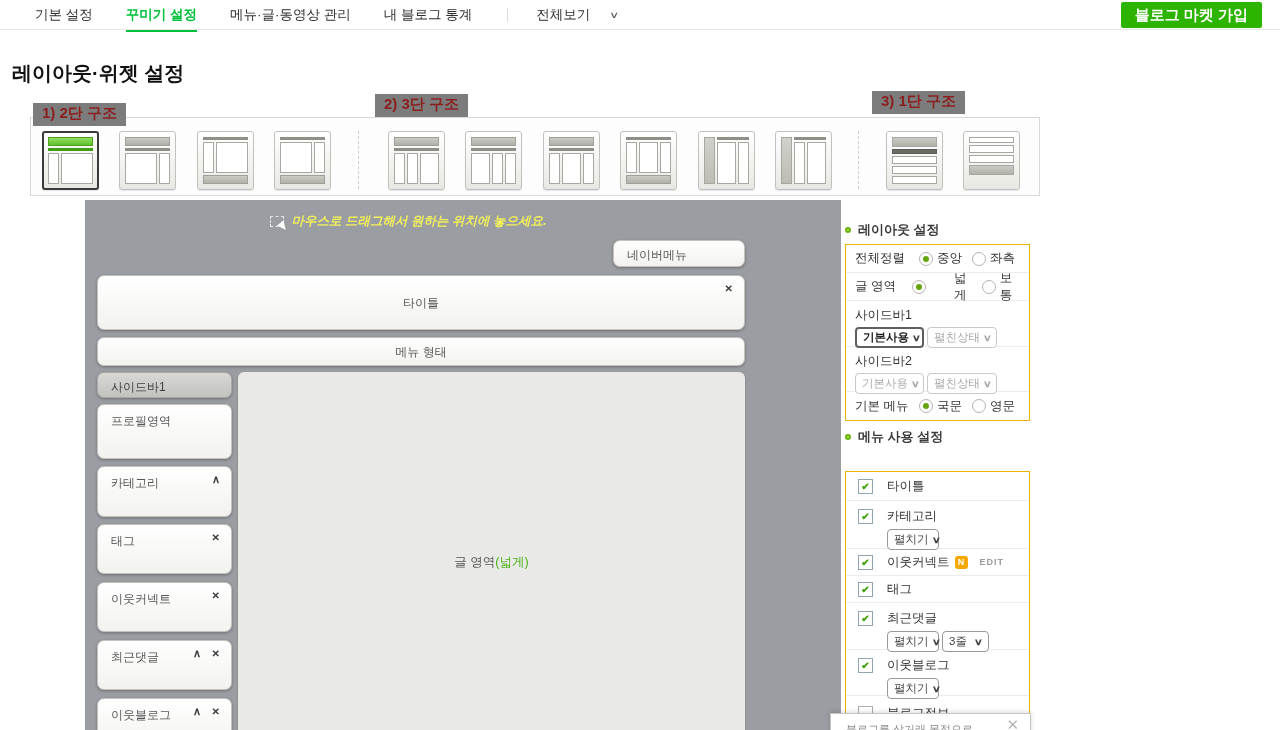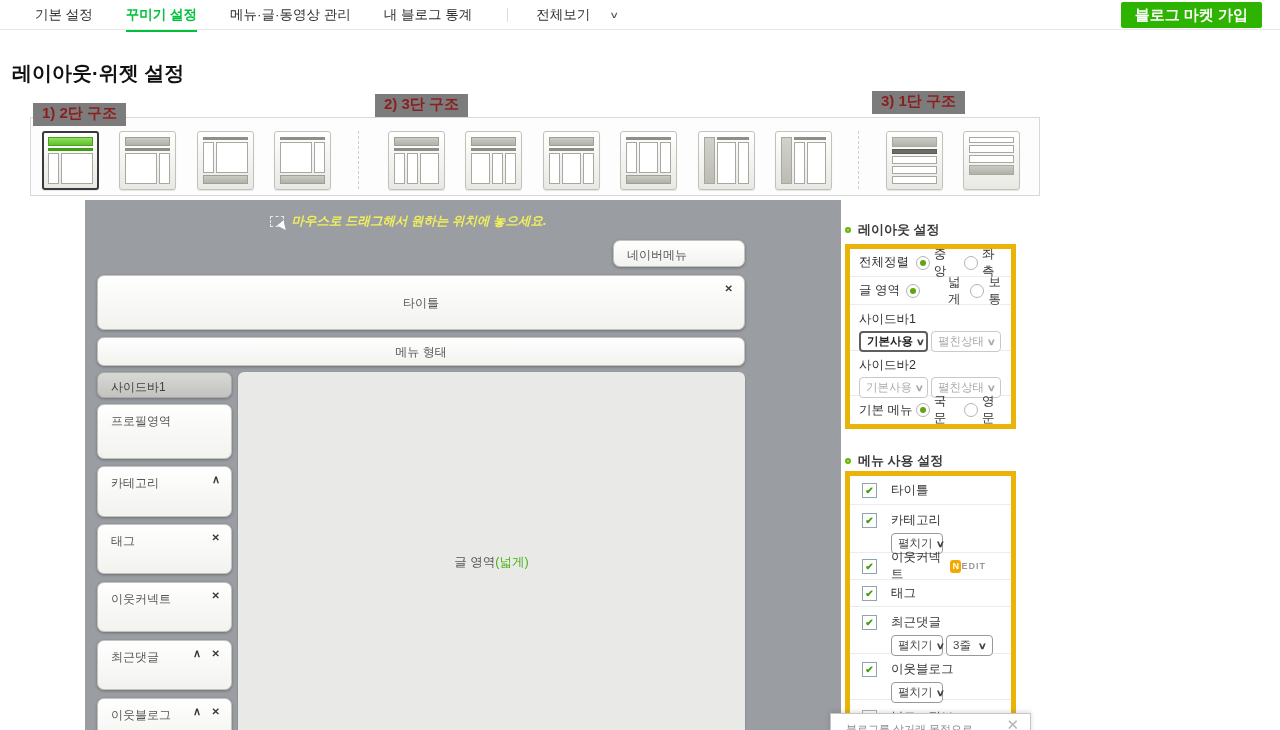--- a/index.html
+++ b/index.html
@@ -72,21 +72,21 @@
   .post-area { position:absolute; left:153px; top:172px; width:507px; height:400px;
                background:#e9e9e7; border-radius:6px; box-shadow:0 1px 2px rgba(0,0,0,.25); }
   .post-area .pa-label { position:absolute; left:0; right:0; top:182px; text-align:center;
                font-size:12.5px; color:#555; }
   .pa-mode { color:#47b113; }
 
   
   .sec-head { position:absolute; display:flex; align-items:center; gap:7px;
               font-size:13px; font-weight:bold; color:#3a3a3a; }
   .green-dot { width:6px; height:6px; border-radius:50%; background:#b9e75e; border:2px solid #68b30e; }
-  .rp-box { position:absolute; left:845px; width:171px; background:#fff; border:5px solid #eab308; }
+  .rp-box { position:absolute; left:845px; width:185px; background:#fff; border:1px solid #eab308; }
   .rp-row { border-bottom:1px solid #ececec; position:relative; }
   .rp-row:last-child { border-bottom:none; }
   .rp-flex { display:flex; align-items:center; padding:0 9px; }
   .rp-label { font-size:12.5px; color:#333; }
   .radio { width:14px; height:14px; border:1px solid #b3b3b3; border-radius:50%; background:#fff;
            display:inline-block; position:relative; flex:0 0 14px; cursor:pointer; }
   .radio.on::after { content:""; position:absolute; left:3px; top:3px; width:6px; height:6px;
            border-radius:50%; background:#64a50c; }
   .ropt { display:flex; align-items:center; gap:4px; }
   .ropt span { font-size:12.5px; color:#333; }
@@ -371,21 +371,21 @@
         <span class="radio on"></span>
         <span>국문</span>
       </span>
       <span class="ropt">
         <span class="radio"></span>
         <span>영문</span>
       </span>
     </div>
   </div>
 
-  <div class="sec-head" style="left:845px;top:452px;">
+  <div class="sec-head" style="left:845px;top:428px;">
     <span class="green-dot"></span>
     <span>메뉴 사용 설정</span>
   </div>
 
   <div class="rp-box" style="top:471px;">
     <div class="rp-row rp-flex" style="height:29px;padding-left:12px;">
       <span class="check">✔</span>
       <span class="mu-label">타이틀</span>
     </div>
     <div class="rp-row" style="height:48px;padding:7px 9px 0 12px;">

